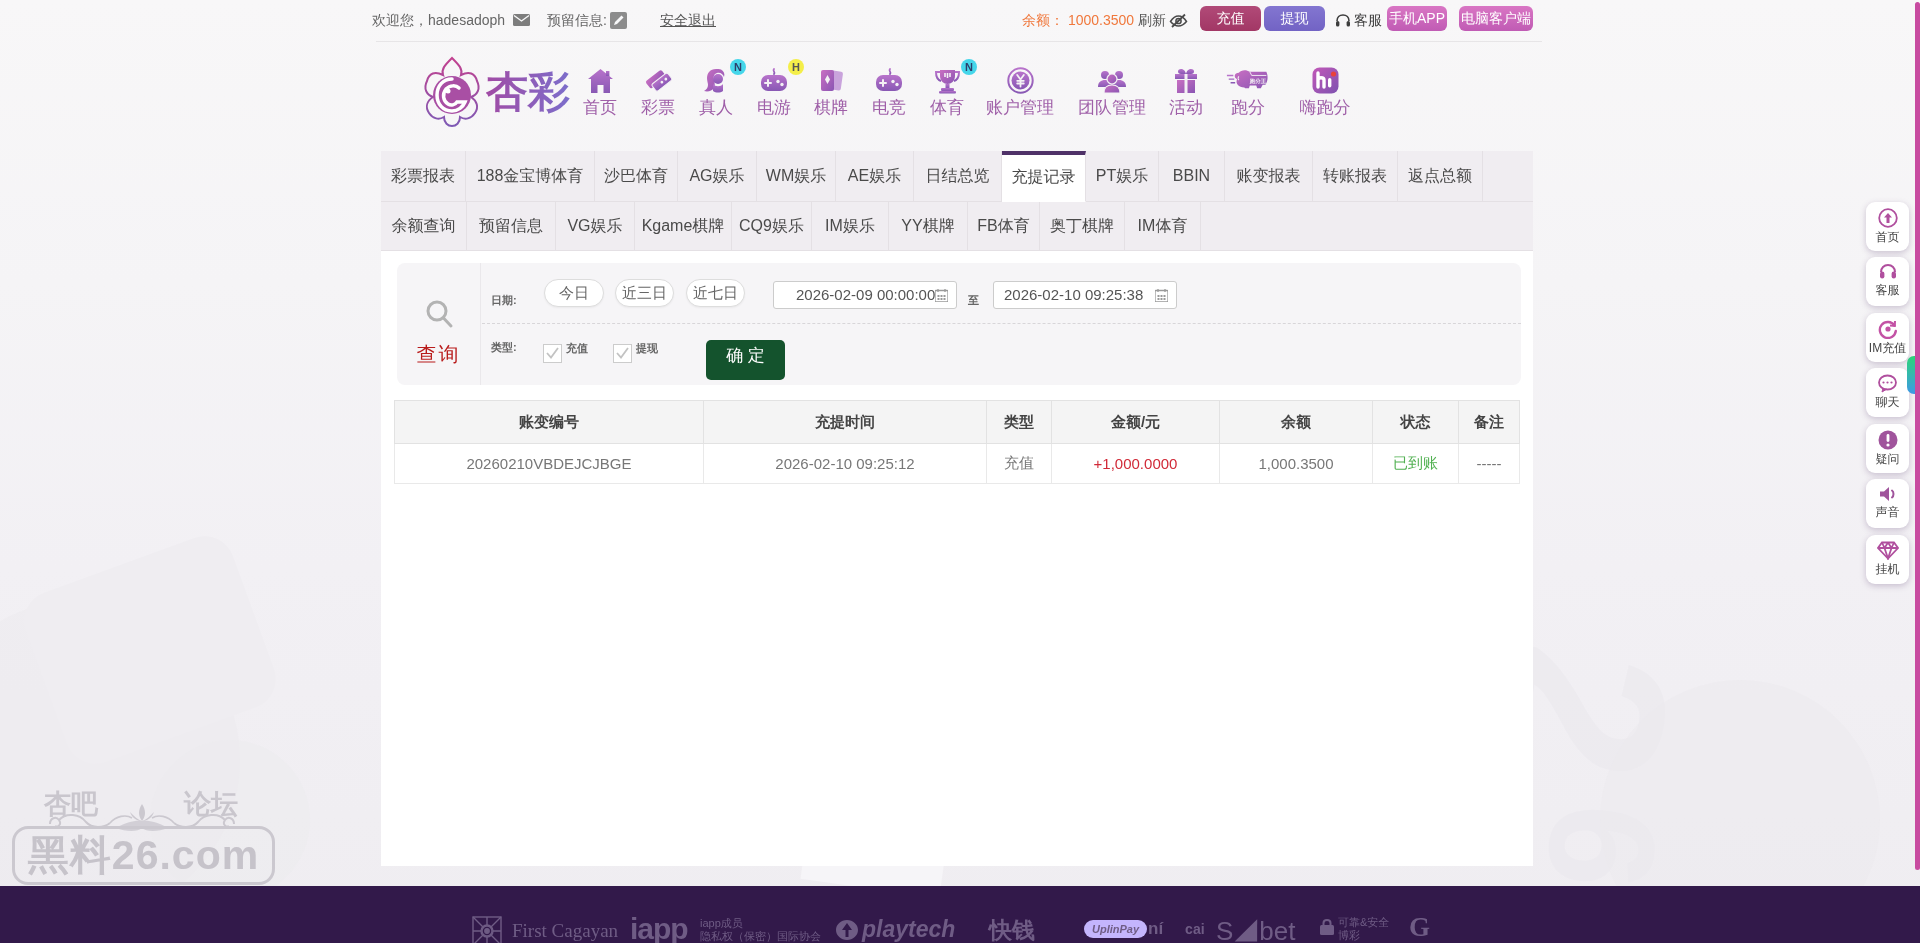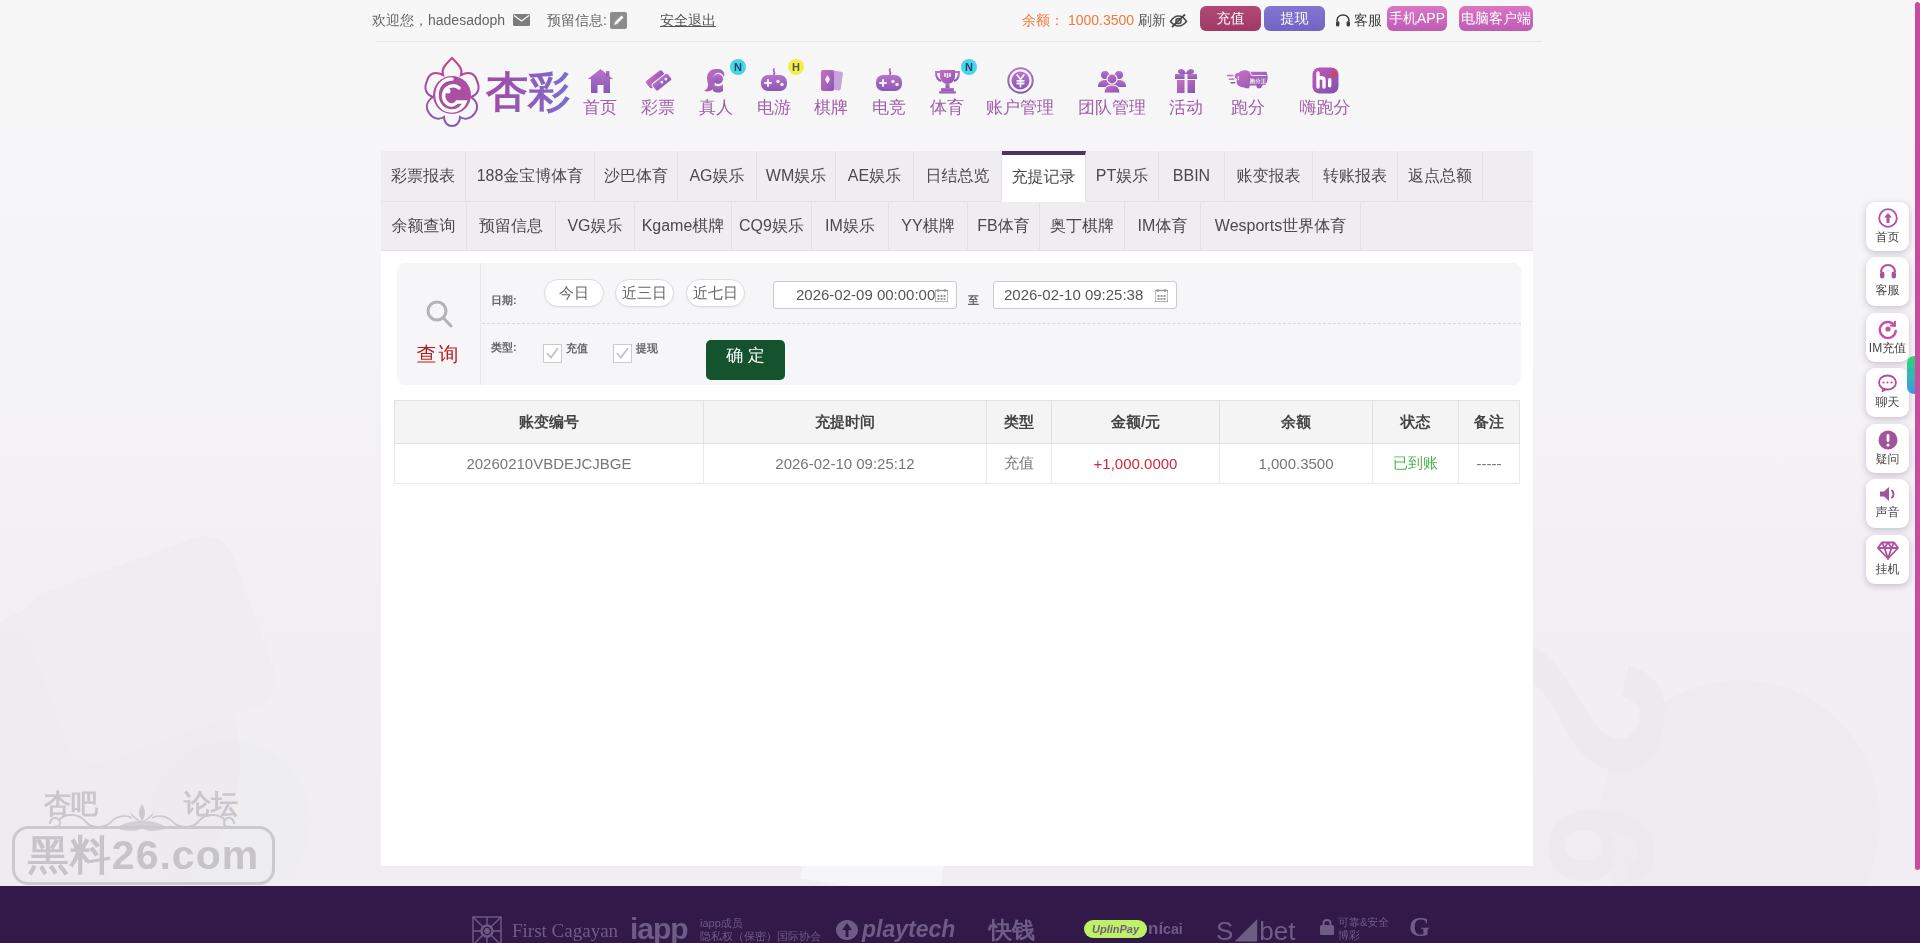--- a/index.html
+++ b/index.html
@@ -316,21 +316,20 @@
         <div class="tab" style="width:86px;">余额查询</div>
         <div class="tab" style="width:89px;">预留信息</div>
         <div class="tab" style="width:79px;">VG娱乐</div>
         <div class="tab" style="width:97px;">Kgame棋牌</div>
         <div class="tab" style="width:80px;">CQ9娱乐</div>
         <div class="tab" style="width:77px;">IM娱乐</div>
         <div class="tab" style="width:79px;">YY棋牌</div>
         <div class="tab" style="width:72px;">FB体育</div>
         <div class="tab" style="width:85px;">奥丁棋牌</div>
         <div class="tab" style="width:76px;">IM体育</div>
-        <div class="tab" style="width:160px;">Wesports世界体育</div>
         <div class="tabfill"></div>
       </div>
   </div>
   <div class="query">
     <div class="qleft">
       <svg style="margin:36px auto 0;" width="30" height="30" viewBox="0 0 30 30" fill="none" stroke="#b3b3b3" stroke-width="3">
           <circle cx="13" cy="12" r="9"></circle>
           <path d="M19.5 19 L27 27" stroke-linecap="round"></path>
         </svg>
       <div style="text-align:center;font-size:20px;color:#b91c1c;margin-top:12px;letter-spacing:2px;">查询</div>
@@ -464,22 +463,22 @@
       <circle cx="15" cy="15" r="2.2" fill="#6f5c85"></circle>
     </svg>
   <span class="fl" style="left:512px;top:34px;font-size:19px;font-family:'Liberation Serif',serif;">First Cagayan</span>
   <span class="fl" style="left:630px;top:26px;font-weight:bold;font-size:30px;letter-spacing:-1px;">iapp</span>
   <span class="fl" style="left:700px;top:31px;font-size:11px;line-height:13px;">iapp成员<br>隐私权（保密）国际协会</span>
   <svg class="abs" style="left:836px;top:34px;" width="22" height="20" viewBox="0 0 22 20" fill="#6f5c85">
       <path d="M11 0 C5 0 0 4.5 0 10 C0 15.5 5 20 11 20 C17 20 22 15.5 22 10 C22 4.5 17 0 11 0 Z M11 3 L16 10 L12.5 10 L12.5 17 L9.5 17 L9.5 10 L6 10 Z"></path>
     </svg>
   <span class="fl" style="left:862px;top:30px;font-weight:bold;font-style:italic;font-size:23px;">playtech</span>
   <span class="fl" style="left:989px;top:29px;font-weight:bold;font-size:23px;font-family:'Liberation Serif',serif;">快钱</span>
-  <span class="fl" style="left:1084px;top:34px;font-size:11px;font-weight:bold;font-style:italic;background:#bef264;border-radius:9px;padding:3px 8px;">UplinPay</span>
-  <span class="fl" style="left:1148px;top:33px;font-weight:bold;font-size:17px;">ní<span style="font-size:14px;">cai</span></span>
+  <span class="fl" style="left:1084px;top:34px;font-size:11px;font-weight:bold;font-style:italic;background:#c4b5fd;border-radius:9px;padding:3px 8px;">UplinPay</span>
+  <span class="fl" style="left:1148px;top:33px;font-weight:bold;font-size:17px;">ní<span style="font-size:14px;margin-left:22px;">cai</span></span>
   <span class="fl" style="left:1216px;top:28px;font-size:26px;">S<span style="font-weight:bold;">◢</span>bet</span>
   <svg class="abs" style="left:1320px;top:32px;" width="14" height="17" viewBox="0 0 14 17" fill="#6f5c85">
       <rect x="0" y="7" width="14" height="10" rx="1.5"></rect>
       <path d="M3.5 7 L3.5 5 C3.5 1 10.5 1 10.5 5 L10.5 7" fill="none" stroke="#6f5c85" stroke-width="2"></path>
     </svg>
   <span class="fl" style="left:1338px;top:30px;font-size:11px;line-height:13px;">可靠&amp;安全<br>博彩</span>
   <span class="fl" style="left:1409px;top:26px;font-size:27px;font-weight:bold;font-family:'Liberation Serif',serif;">G</span>
 </div>
 
 </body></html>

